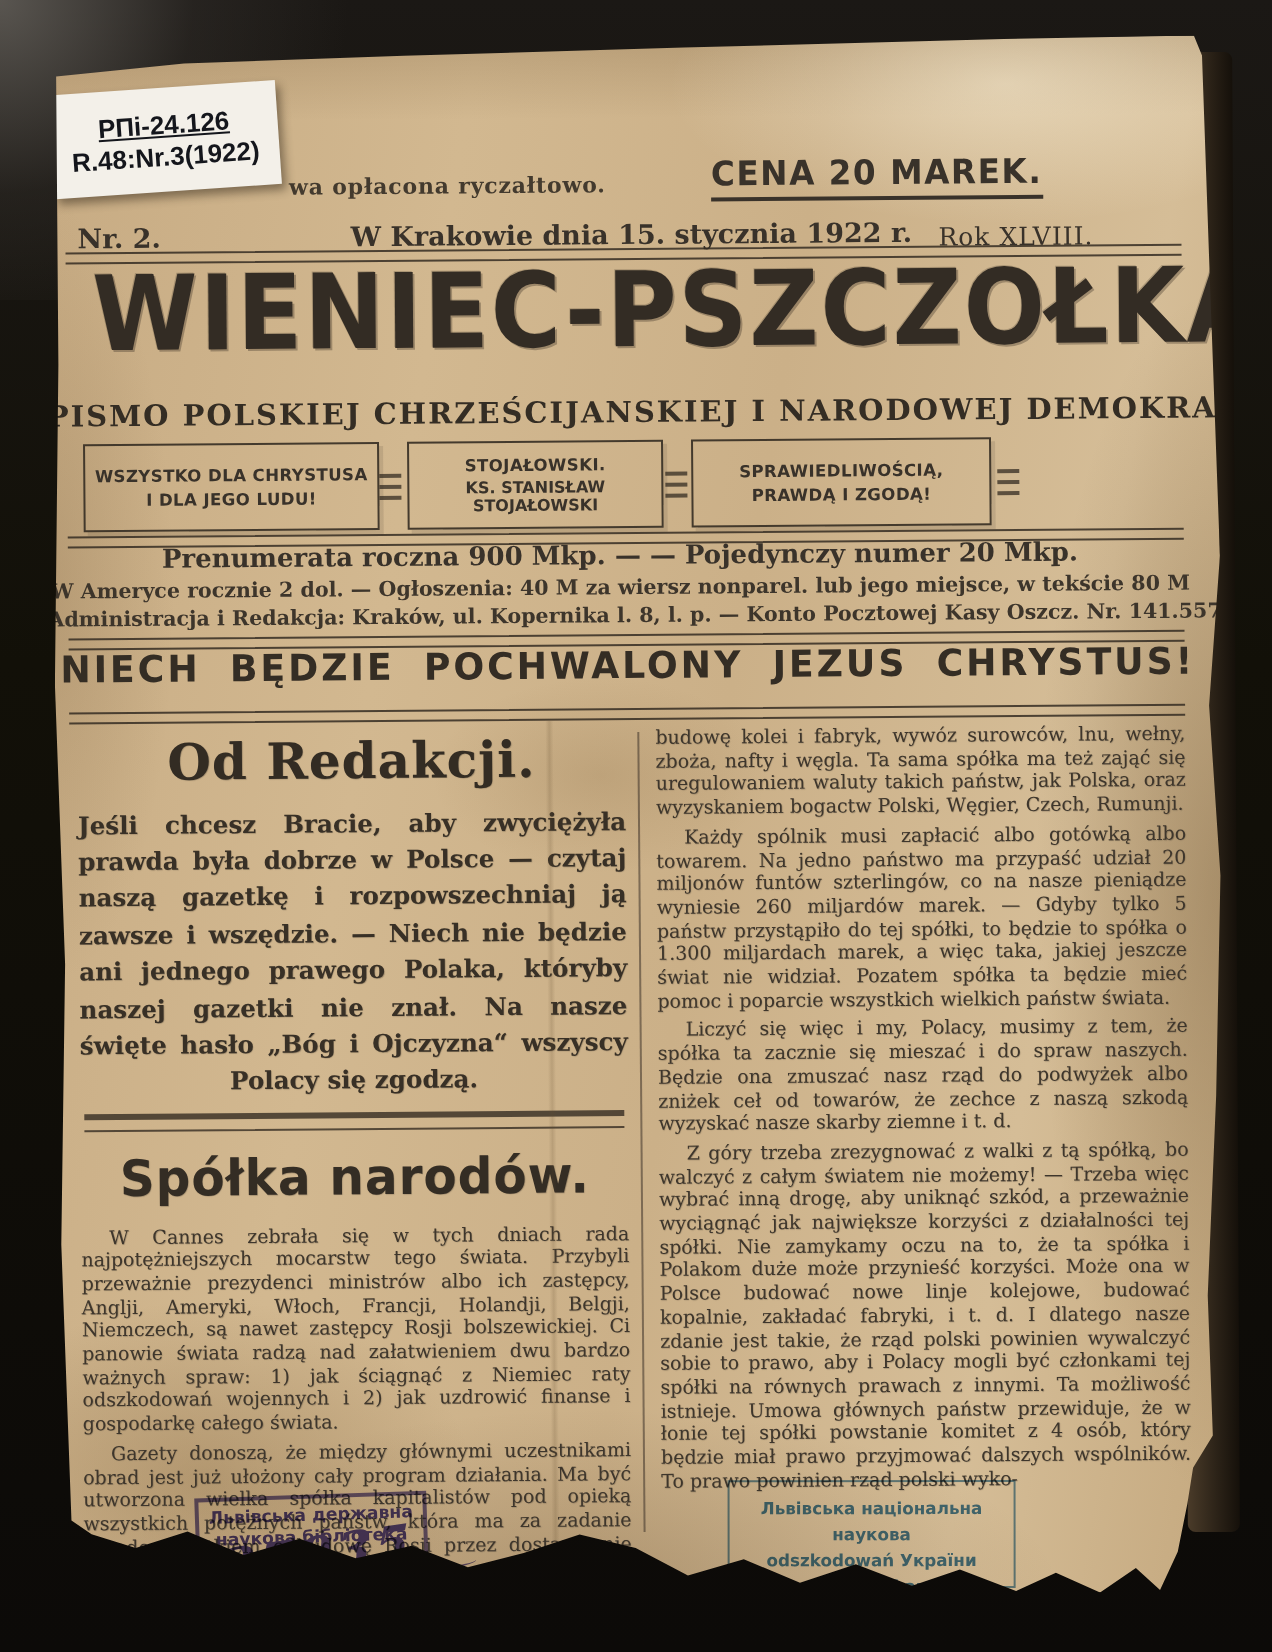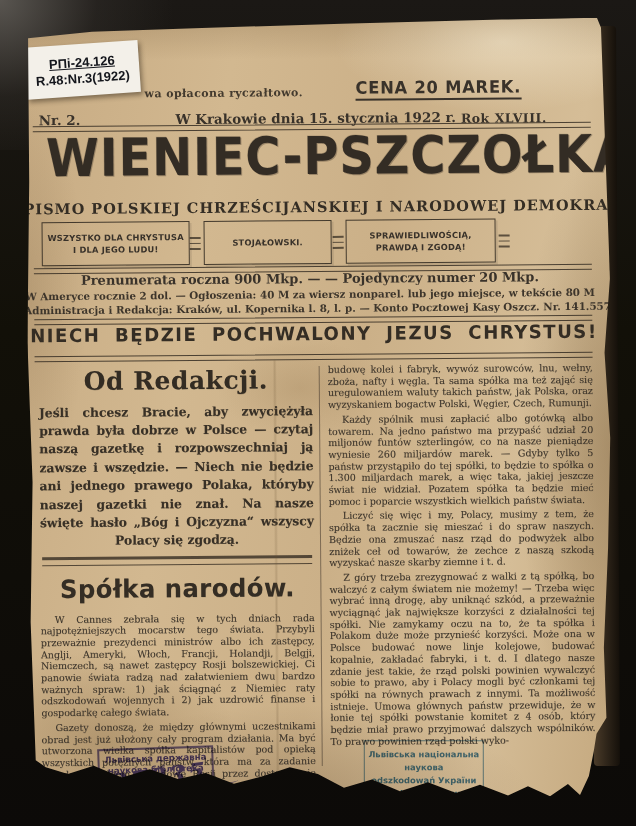--- a/index.html
+++ b/index.html
@@ -38,21 +38,21 @@
     display:flex;flex-direction:column;justify-content:center;align-items:center;gap:1px;
     font-family:"Liberation Sans", sans-serif;font-weight:700;font-size:13px;color:#14161c;z-index:4;}
   .label .l1{text-decoration:underline;}
   
   .txt{position:absolute;white-space:nowrap;}
   .postal{left:122px;top:66px;font-size:11px;font-weight:700;letter-spacing:.4px;color:#433a2e;}
   .price{left:333px;top:58px;font-family:"DejaVu Sans", sans-serif;font-weight:800;font-size:17px;
     letter-spacing:.8px;border-bottom:2.5px solid #39322a;padding-bottom:1px;transform:scaleX(.96);transform-origin:left;}
   .issue{left:16px;top:90px;font-size:13.5px;font-weight:700;}
   .dateline{left:0;right:0;top:90px;text-align:center;font-size:13.5px;font-weight:700;white-space:nowrap;position:absolute;}
-  .volume{right:62px;top:92px;font-size:12.5px;font-weight:700;letter-spacing:.5px;position:absolute;white-space:nowrap;}
+  .volume{right:62px;top:92px;font-size:12.5px;font-weight:400;letter-spacing:.5px;position:absolute;white-space:nowrap;}
   .drule{position:absolute;left:10px;right:18px;height:4px;
     border-top:1.3px solid rgba(52,44,34,.85);border-bottom:1.3px solid rgba(52,44,34,.85);}
   .r1{top:104px;} .r2{top:246px;} .r3{top:297px;} .r4{top:334px;}
   .masthead{position:absolute;left:0;right:8px;top:106px;text-align:center;
     font-family:"DejaVu Sans", sans-serif;font-weight:800;font-size:52px;letter-spacing:1px;
     color:#332c24;transform:scaleX(.92);transform-origin:center;
     text-shadow:1px 1px 0 rgba(60,50,38,.35), -0.5px -0.5px 0 rgba(60,50,38,.25);white-space:nowrap;}
   .subtitle{position:absolute;left:0;right:10px;top:178px;text-align:center;
     font-weight:700;font-size:14.5px;letter-spacing:1px;color:#342d24;white-space:nowrap;}
   .motto{position:absolute;top:200px;height:44px;border:1.6px solid rgba(52,44,34,.9);box-sizing:border-box;
@@ -87,21 +87,21 @@
   
   .stamp{position:absolute;mix-blend-mode:multiply;z-index:3;}
   .stampL{left:70px;top:726px;width:116px;height:42px;border:2px solid rgba(86,74,158,.8);
     transform:rotate(-1.5deg);color:#564a9e;font-family:"DejaVu Sans", sans-serif;
     font-size:8.6px;font-weight:700;text-align:center;padding-top:4px;box-sizing:border-box;line-height:1.25;}
   .stampL .num{position:absolute;left:10px;top:13px;font-family:"DejaVu Serif", serif;font-style:italic;font-weight:700;
     font-size:25px;letter-spacing:2px;color:#5b4fa8;transform:rotate(-6deg) skewX(-8deg);white-space:nowrap;}
   .stampL .no{position:absolute;left:2px;top:24px;font-size:9px;font-weight:700;}
   .stampL .flourish{position:absolute;left:6px;top:34px;width:132px;height:8px;
     border-bottom:2px solid rgba(91,79,168,.85);border-radius:0 0 60% 40%;transform:rotate(-4deg);}
-  .stampR{left:336px;top:721px;width:120px;height:54px;border:1.6px solid rgba(77,135,181,.8);
+  .stampR{left:336px;top:721px;width:144px;height:54px;border:1.6px solid rgba(77,135,181,.8);
     transform:rotate(.4deg);color:#4d87b5;font-family:"DejaVu Sans", sans-serif;
     font-size:8.4px;font-weight:600;text-align:center;padding-top:7px;box-sizing:border-box;line-height:1.55;}
 </style>
 </head>
 <body>
 
 <div class="photo">
   <div class="corner-shade"></div>
   <div class="under-edge"></div>
 
@@ -123,20 +123,21 @@
 
     <div class="masthead">WIENIEC-PSZCZOŁKA</div>
     <div class="subtitle">PISMO POLSKIEJ CHRZEŚCIJANSKIEJ I NARODOWEJ DEMOKRACJI.</div>
 
     <div class="motto m1">
       <span class="ln1">WSZYSTKO DLA CHRYSTUSA</span>
       <span class="ln2">I DLA JEGO LUDU!</span>
     </div>
     <div class="motto m2">
       <span class="ln1">STOJAŁOWSKI.</span>
+      <span class="ln2">KS. STANISŁAW STOJAŁOWSKI</span>
     </div>
     <div class="motto m3">
       <span class="ln1">SPRAWIEDLIWOŚCIĄ,</span>
       <span class="ln2">PRAWDĄ I ZGODĄ!</span>
     </div>
     <div class="eqmark e1"></div>
     <div class="eqmark e2"></div>
     <div class="eqmark e3"></div>
 
     <div class="drule r2"></div>

